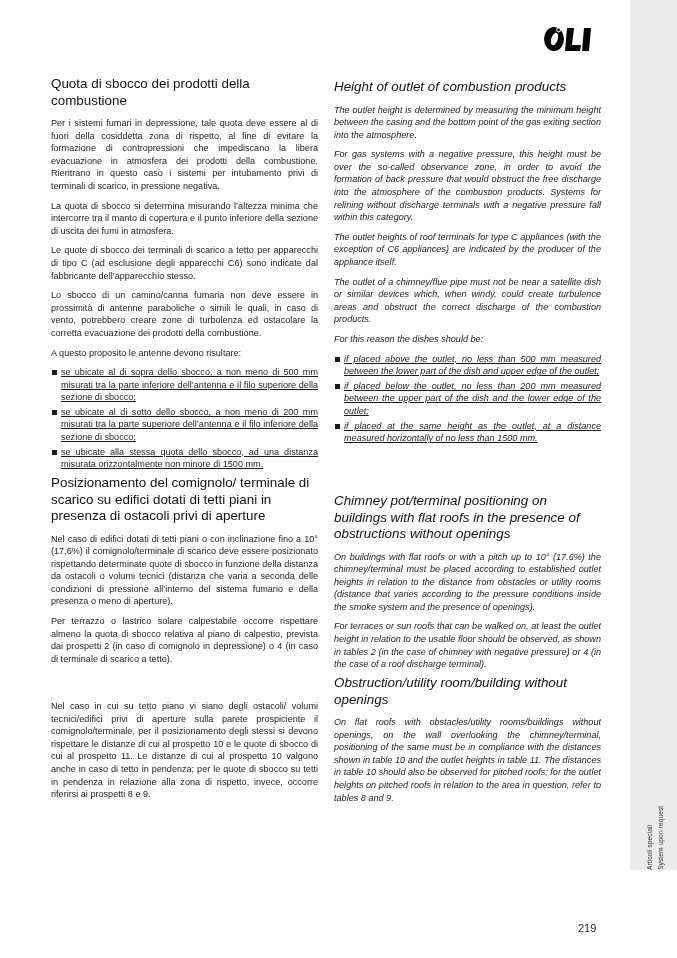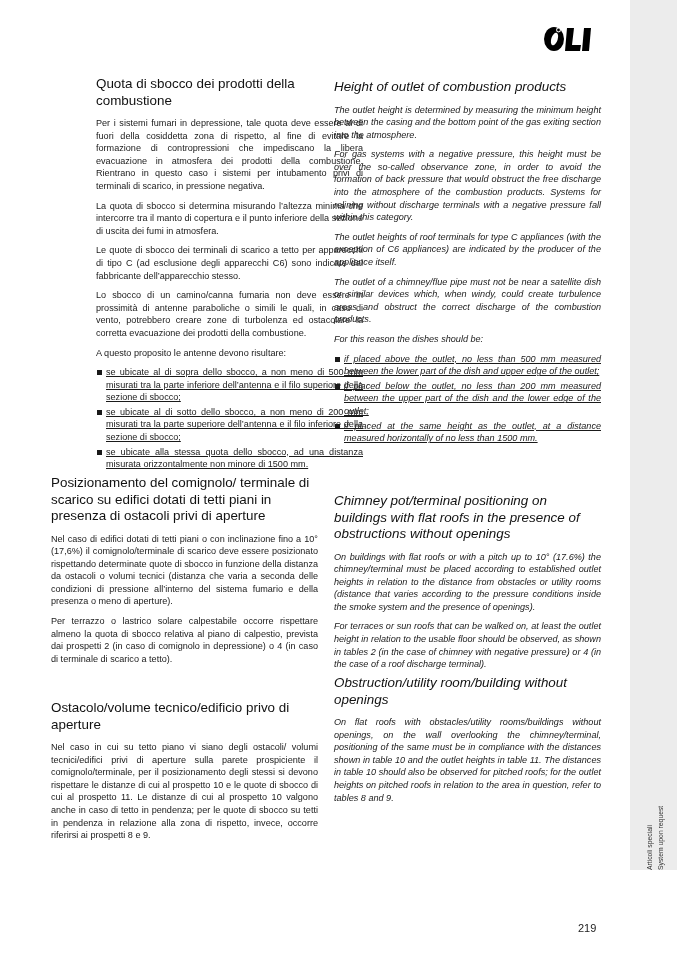--- a/index.html
+++ b/index.html
@@ -66,42 +66,41 @@
     <ellipse cx="11" cy="15" rx="10" ry="12" fill="#000"></ellipse>
     <ellipse cx="11.5" cy="15" rx="3.2" ry="6.5" fill="#fff" transform="rotate(18 11.5 15)"></ellipse>
     <circle cx="15.5" cy="6" r="2.4" fill="#fff"></circle>
     <circle cx="15.5" cy="6" r="1.4" fill="#000"></circle>
     <polygon points="24,4 31,4 29,21 38,21 37,27 22,27" fill="#000"></polygon>
     <polygon points="41,4 48,4 46,27 39,27" fill="#000"></polygon>
   </svg>
 </div>
 
 <div class="col it">
-  <div class="section" style="top:76px;margin-left:45px;">
+  <div class="section" style="top:76px;">
     <h2>Quota di sbocco dei prodotti della combustione</h2>
     <p>Per i sistemi fumari in depressione, tale quota deve essere al di fuori della cosiddetta zona di rispetto, al fine di evitare la formazione di contropressioni che impediscano la libera evacuazione in atmosfera dei prodotti della combustione. Rientrano in questo caso i sistemi per intubamento privi di terminali di scarico, in pressione negativa.</p>
     <p>La quota di sbocco si determina misurando l’altezza minima che intercorre tra il manto di copertura e il punto inferiore della sezione di uscita dei fumi in atmosfera.</p>
     <p>Le quote di sbocco dei terminali di scarico a tetto per apparecchi di tipo C (ad esclusione degli apparecchi C6) sono indicate dal fabbricante dell’apparecchio stesso.</p>
     <p>Lo sbocco di un camino/canna fumaria non deve essere in prossimità di antenne paraboliche o simili le quali, in caso di vento, potrebbero creare zone di turbolenza ed ostacolare la corretta evacuazione dei prodotti della combustione.</p>
     <p>A questo proposito le antenne devono risultare:</p>
     <ul>
       <li><span class="bullet"></span><span>se ubicate al di sopra dello sbocco, a non meno di 500 mm misurati tra la parte inferiore dell’antenna e il filo superiore della sezione di sbocco;</span></li>
       <li><span class="bullet"></span><span>se ubicate al di sotto dello sbocco, a non meno di 200 mm misurati tra la parte superiore dell’antenna e il filo inferiore della sezione di sbocco;</span></li>
       <li><span class="bullet"></span><span>se ubicate alla stessa quota dello sbocco, ad una distanza misurata orizzontalmente non minore di 1500 mm.</span></li>
     </ul>
   </div>
 
   <div class="section" style="top:475px;">
     <h2>Posizionamento del comignolo/ terminale di scarico su edifici dotati di tetti piani in presenza di ostacoli privi di aperture</h2>
     <p>Nel caso di edifici dotati di tetti piani o con inclinazione fino a 10° (17,6%) il comignolo/terminale di scarico deve essere posizionato rispettando determinate quote di sbocco in funzione della distanza da ostacoli o volumi tecnici (distanza che varia a seconda delle condizioni di pressione all’interno del sistema fumario e della presenza o meno di aperture).</p>
     <p>Per terrazzo o lastrico solare calpestabile occorre rispettare almeno la quota di sbocco relativa al piano di calpestio, prevista dai prospetti 2 (in caso di comignolo in depressione) o 4 (in caso di terminale di scarico a tetto).</p>
   </div>
 
   <div class="section" style="top:700px;">
-    <h2>Ostacolo/volume tecnico/edificio privo di aperture</h2>
     <p>Nel caso in cui su tetto piano vi siano degli ostacoli/ volumi tecnici/edifici privi di aperture sulla parete prospiciente il comignolo/terminale, per il posizionamento degli stessi si devono rispettare le distanze di cui al prospetto 10 e le quote di sbocco di cui al prospetto 11. Le distanze di cui al prospetto 10 valgono anche in caso di tetto in pendenza; per le quote di sbocco su tetti in pendenza in relazione alla zona di rispetto, invece, occorre riferirsi ai prospetti 8 e 9.</p>
   </div>
 </div>
 
 <div class="col en">
   <div class="section" style="top:79px;">
     <h2>Height of outlet of combustion products</h2>
     <p>The outlet height is determined by measuring the minimum height between the casing and the bottom point of the gas exiting section into the atmosphere.</p>
     <p>For gas systems with a negative pressure, this height must be over the so-called observance zone, in order to avoid the formation of back pressure that would obstruct the free discharge into the atmosphere of the combustion products. Systems for relining without discharge terminals with a negative pressure fall within this category.</p>
     <p>The outlet heights of roof terminals for type C appliances (with the exception of C6 appliances) are indicated by the producer of the appliance itself.</p>

